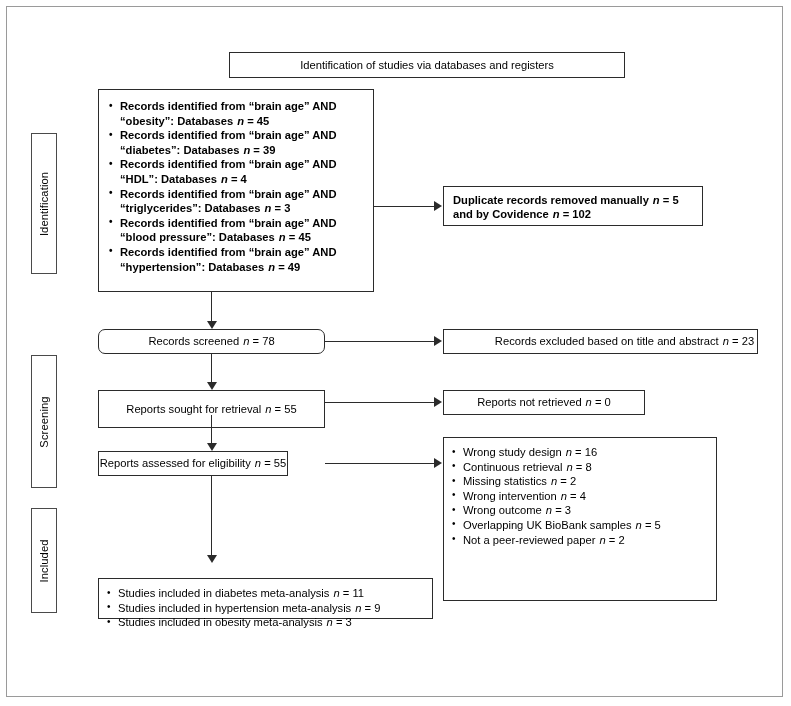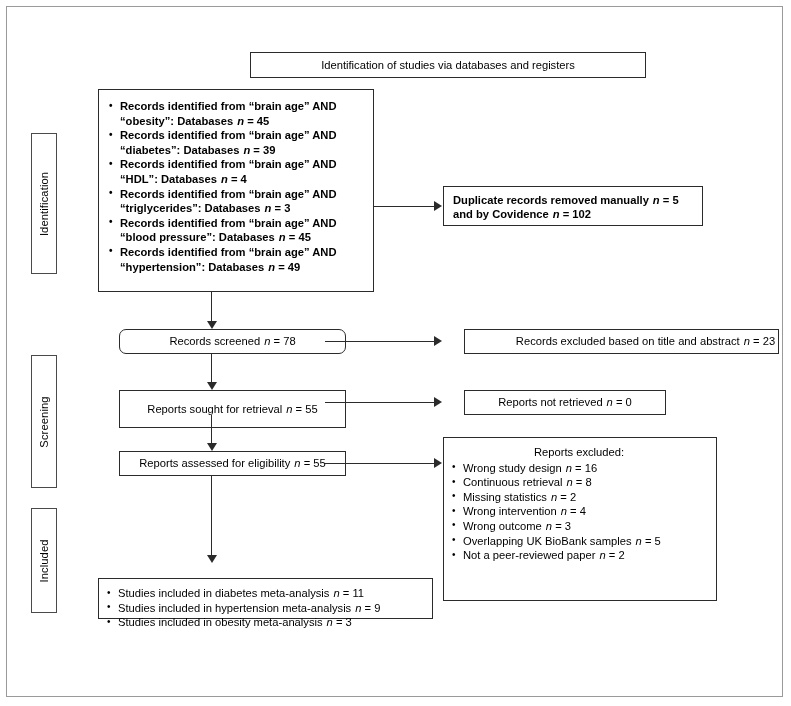--- a/index.html
+++ b/index.html
@@ -38,21 +38,20 @@
     background: #ffffff;
     font-size: 11.2px;
     line-height: 14.4px;
     color: #000000;
   }
   .box.center {
     display: flex;
     align-items: center;
     justify-content: center;
     text-align: left;
-    margin-left: 21px;
   }
   .box.pad {
     padding: 6px 9px;
     font-weight: bold;
   }
 
   
   .phase {
     position: absolute;
     box-sizing: border-box;
@@ -207,26 +206,25 @@
   <div class="box center" style="left:443px; top:390px; width:202px; height:25px;">
     <span><span>Reports not retrieved</span><span class="nsp"></span><span class="nv">n</span>&nbsp;<span>=</span>&nbsp;<span>0</span></span>
   </div>
 
   <div class="hline" style="left:325px; top:402px; width:110px;"></div>
   <div class="arrow-right" style="left:434px; top:397px;"></div>
 
   <div class="vline" style="left:211px; top:415px; height:31px;"></div>
   <div class="arrow-down" style="left:207px; top:443px;"></div>
 
-  <div class="box center" style="left:98px; top:451px; width:227px; height:25px;">
+  <div class="box center" style="left:98px; top:451px; width:190px; height:25px;">
     <span><span>Reports assessed for eligibility</span><span class="nsp"></span><span class="nv">n</span>&nbsp;<span>=</span>&nbsp;<span>55</span></span>
   </div>
 
   <div class="box" style="left:443px; top:437px; width:274px; height:164px; padding:7px 8px 7px 6px;">
-    <div class="excl-title">Reports excluded:</div>
     <ul class="bl">
       <li>
         <span>Wrong study design</span><span class="nsp"></span><span class="nv">n</span>&nbsp;<span>=</span>&nbsp;<span>16</span>
       </li>
       <li>
         <span>Continuous retrieval</span><span class="nsp"></span><span class="nv">n</span>&nbsp;<span>=</span>&nbsp;<span>8</span>
       </li>
       <li>
         <span>Missing statistics</span><span class="nsp"></span><span class="nv">n</span>&nbsp;<span>=</span>&nbsp;<span>2</span>
       </li>

